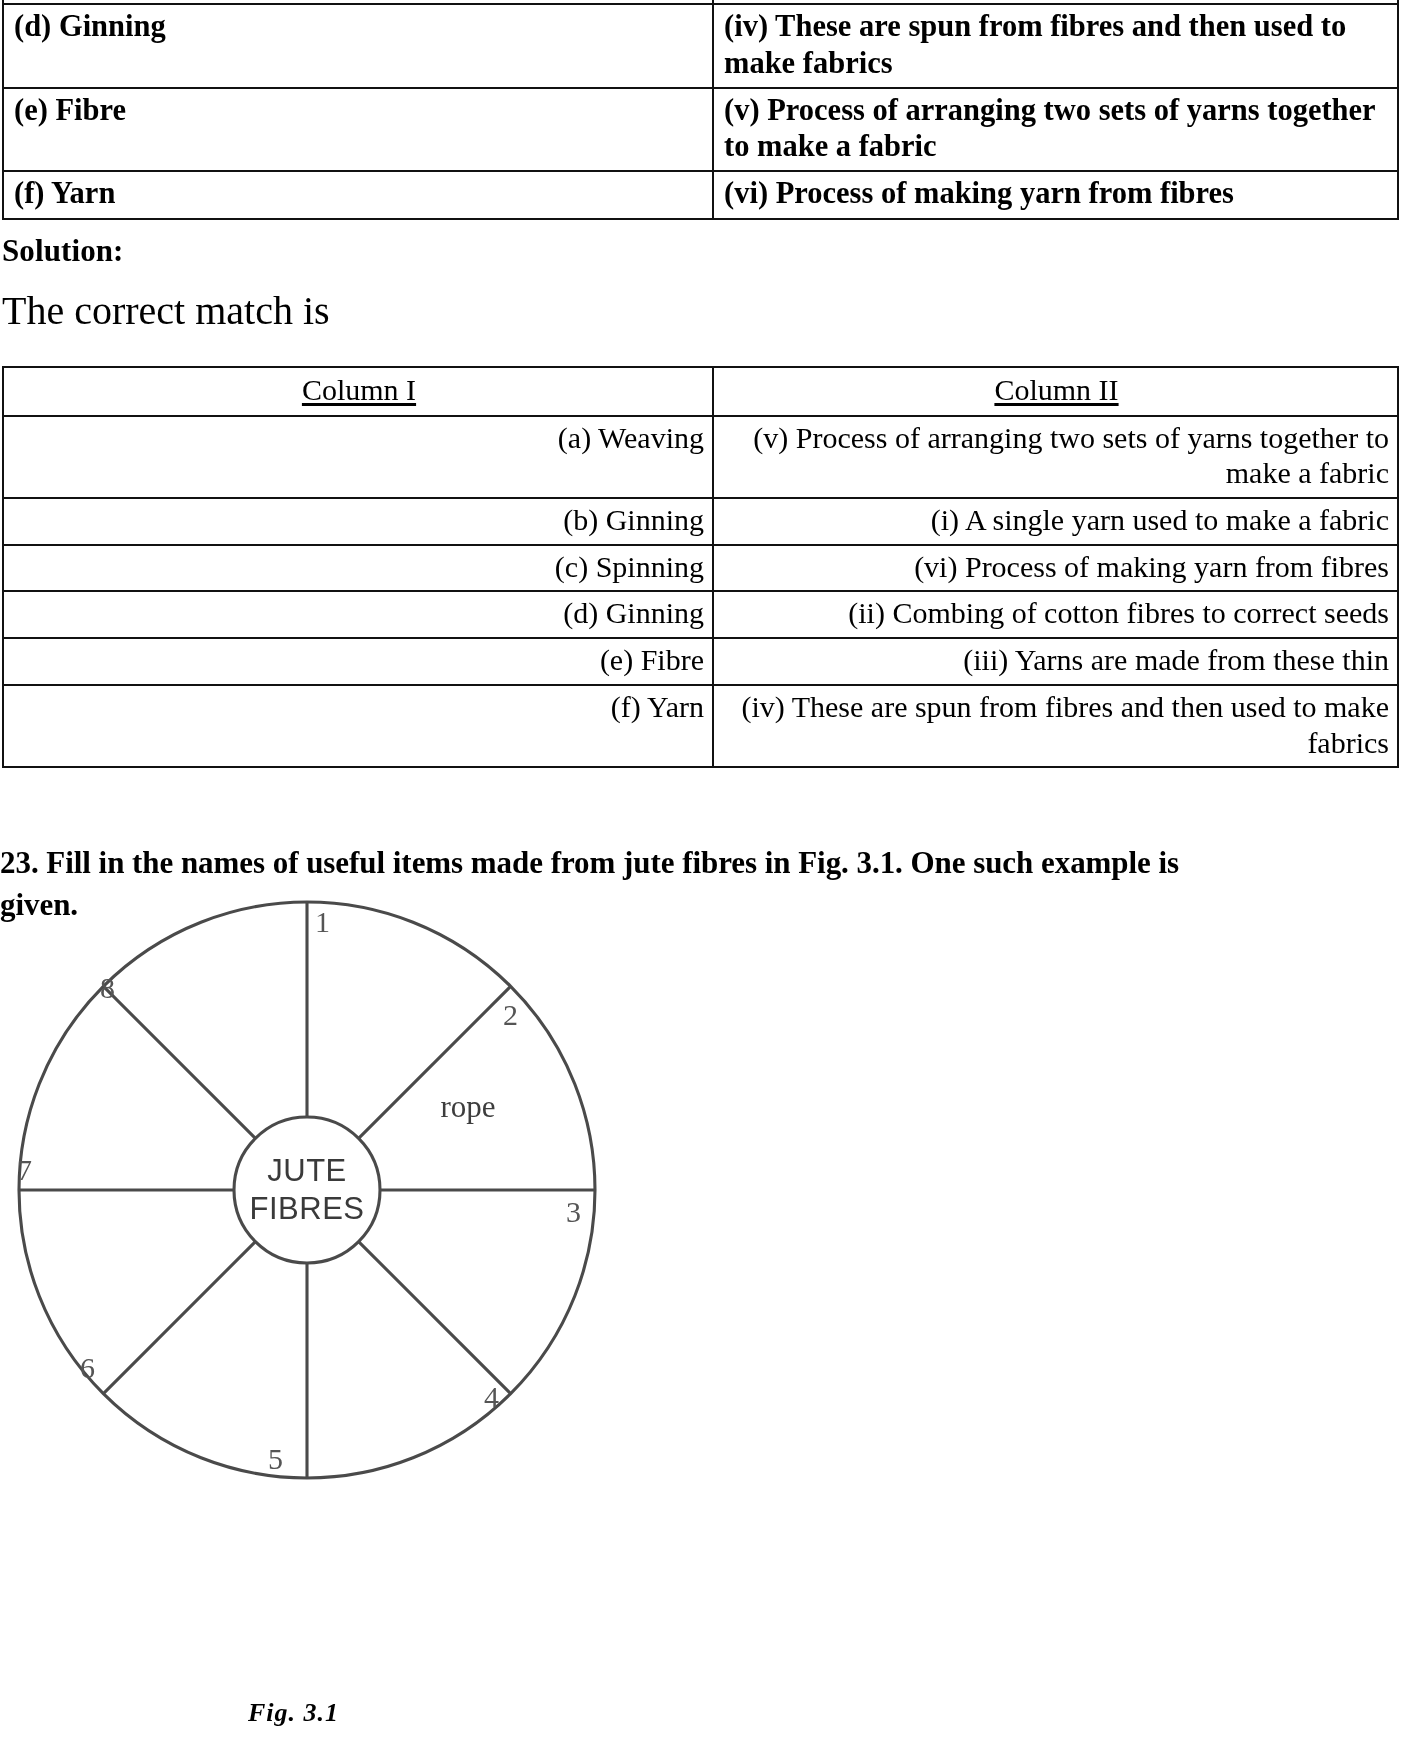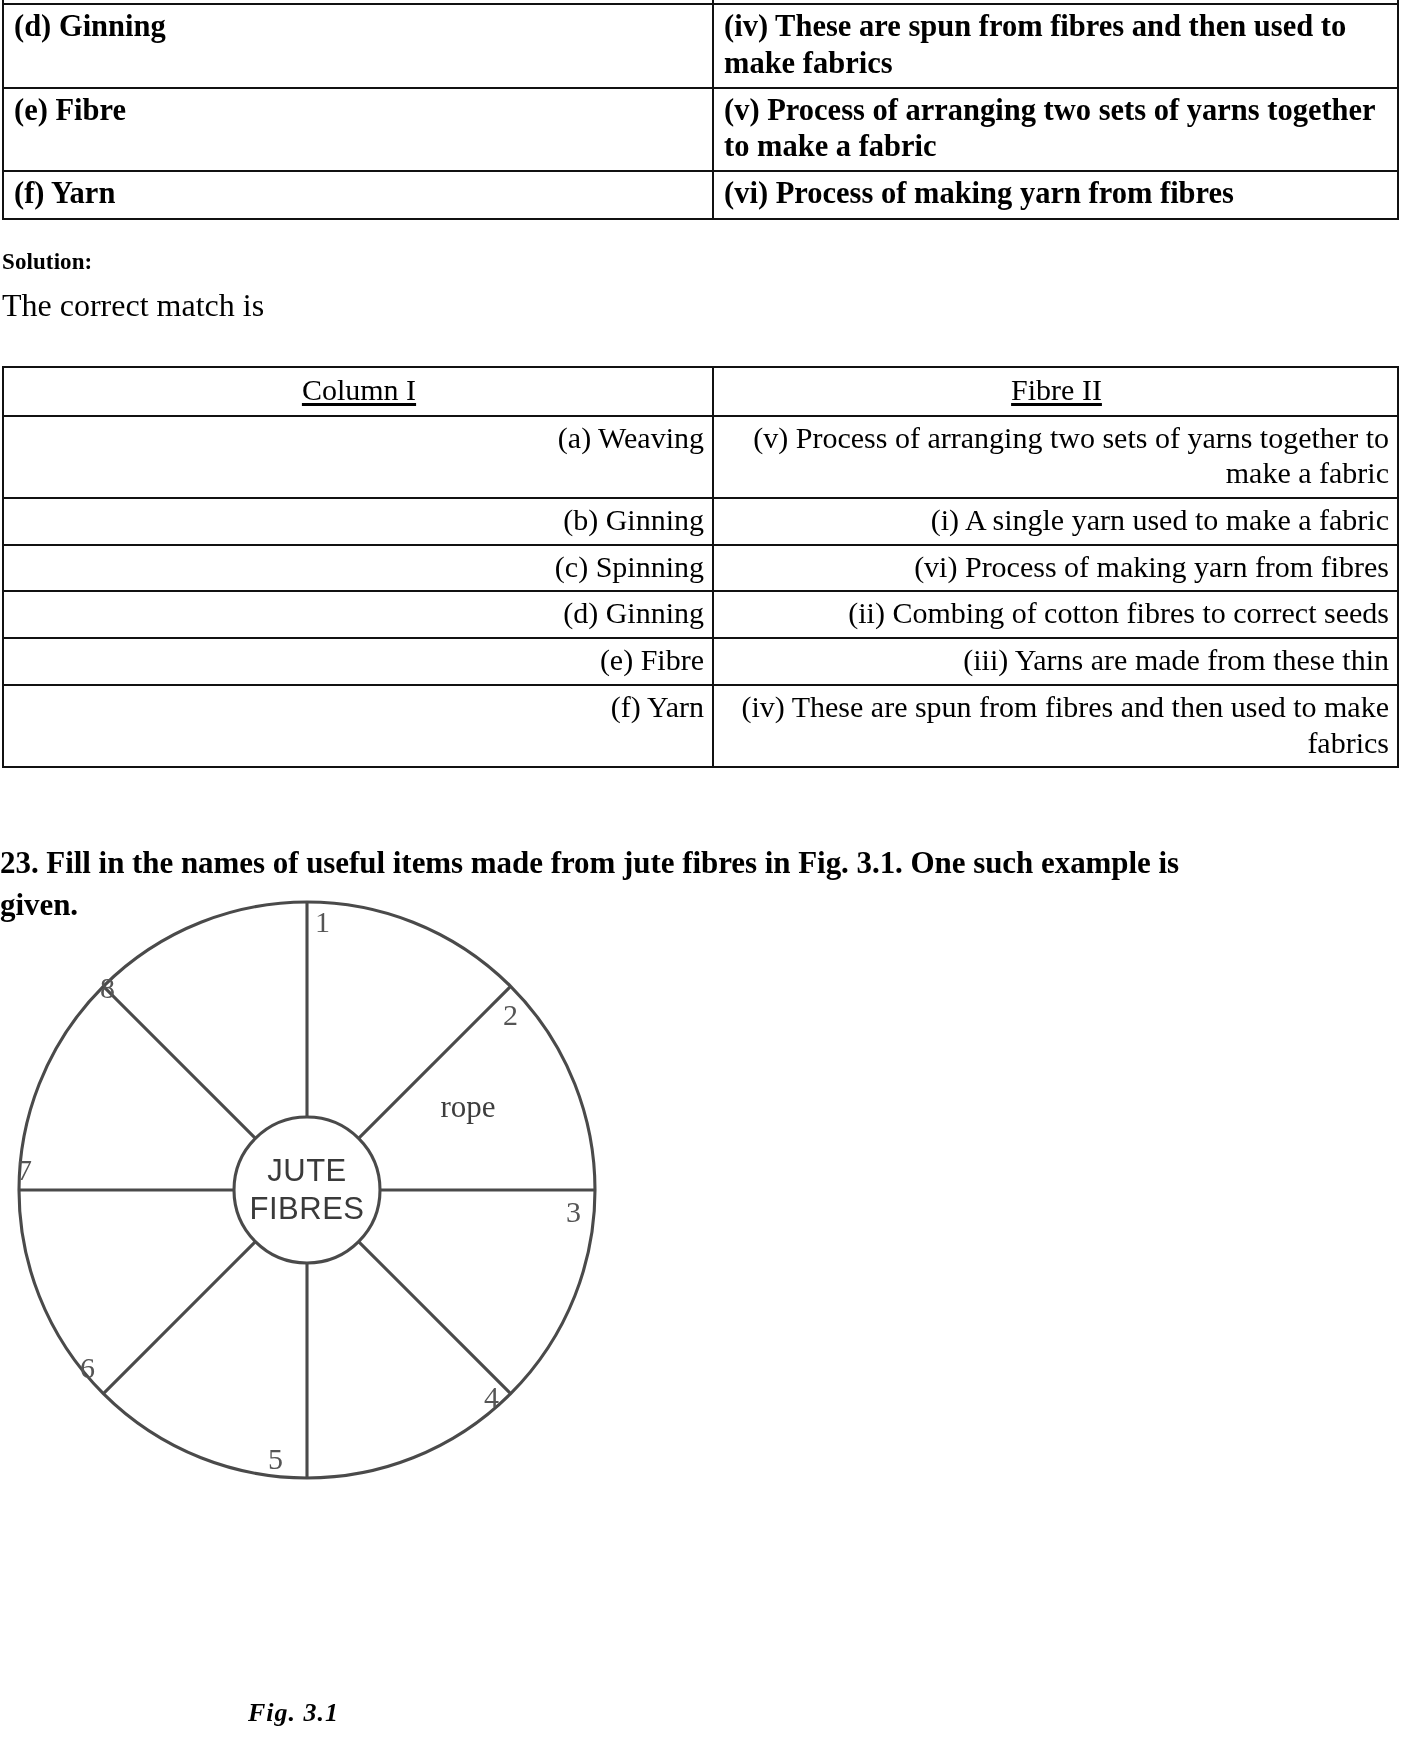--- a/index.html
+++ b/index.html
@@ -61,30 +61,30 @@
     left: 2px;
     top: -44px;
     height: 292px;
     width: 1397px;
     overflow: hidden;
   }
 
   .solution-label {
     position: absolute;
     left: 2px;
-    top: 249px;
-    font-size: 23px;
+    top: 233px;
+    font-size: 31px;
     font-weight: bold;
     letter-spacing: 0.1px;
   }
   .correct-match {
     position: absolute;
     left: 2px;
     top: 287px;
-    font-size: 32px;
+    font-size: 40px;
     font-weight: normal;
   }
 
   .wrap-s-table {
     position: absolute;
     left: 2px;
     top: 366px;
     width: 1253px;
   }
 
@@ -183,21 +183,21 @@
 
 <div class="wrap-s-table">
   <table class="match-table" id="table-solution">
     <colgroup>
         <col class="col-left">
         <col class="col-right">
       </colgroup>
     <thead>
       <tr>
         <th><span class="hdr">Column I</span></th>
-        <th><span class="hdr">Fibre II</span></th>
+        <th><span class="hdr">Column II</span></th>
       </tr>
     </thead>
     <tbody>
       <tr>
         <td>(a) Weaving</td>
         <td>(v) Process of arranging two sets of yarns together to make a fabric</td>
       </tr>
       <tr>
         <td>(b) Ginning</td>
         <td>(i) A single yarn used to make a fabric</td>

